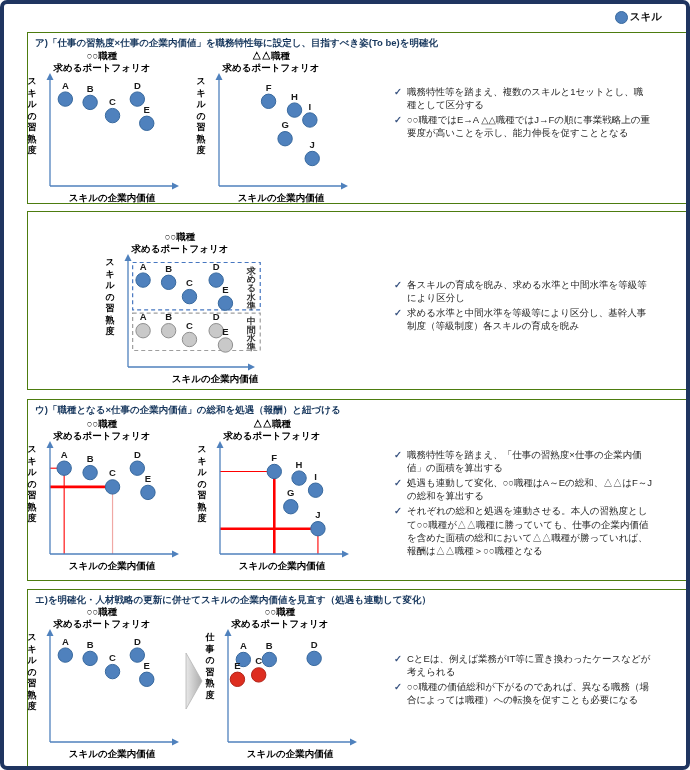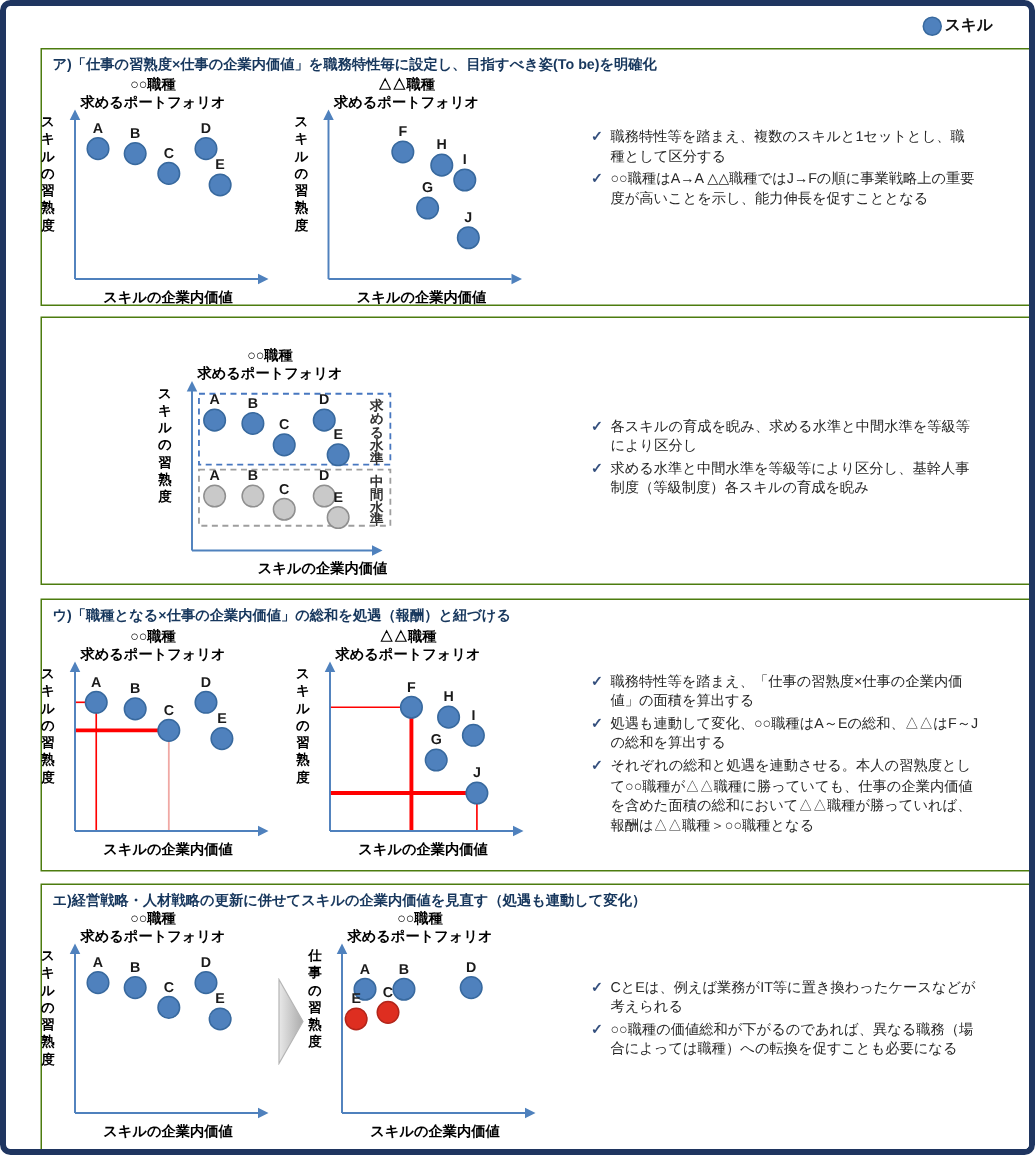--- a/index.html
+++ b/index.html
@@ -100,21 +100,21 @@
           <text x="123.22" y="100" font-size="9.5" font-weight="bold" text-anchor="middle" fill="#1a1a1a" font-family="&quot;Liberation Sans&quot;,sans-serif">J</text>
         </svg>
       </div>
     <ul class="bullets">
         <li>
           <span class="check">✓</span>
           <span>職務特性等を踏まえ、複数のスキルと1セットとし、職種として区分する</span>
         </li>
         <li>
           <span class="check">✓</span>
-          <span>○○職種はA→A △△職種ではJ→Fの順に事業戦略上の重要度が高いことを示し、能力伸長を促すこととなる</span>
+          <span>○○職種ではE→A △△職種ではJ→Fの順に事業戦略上の重要度が高いことを示し、能力伸長を促すこととなる</span>
         </li>
       </ul>
   </div>
 
   <div class="panel p1">
     <div class="charts">
         <svg width="240" height="158" viewBox="0 0 240 158" style="left: 70px; top: 17px;">
           <rect x="34.64" y="33.5" width="127.6" height="47.3" fill="none" stroke="#4777C0" stroke-width="1.2" stroke-dasharray="4 3"></rect>
           <text x="153.24" y="44.5" font-size="9" font-weight="600" text-anchor="middle" fill="#333" font-family="&quot;Liberation Sans&quot;,sans-serif">求</text>
           <text x="153.24" y="53.325" font-size="9" font-weight="600" text-anchor="middle" fill="#333" font-family="&quot;Liberation Sans&quot;,sans-serif">め</text>
@@ -248,21 +248,21 @@
           <span>処遇も連動して変化、○○職種はA～Eの総和、△△はF～Jの総和を算出する</span>
         </li>
         <li>
           <span class="check">✓</span>
           <span>それぞれの総和と処遇を連動させる。本人の習熟度として○○職種が△△職種に勝っていても、仕事の企業内価値を含めた面積の総和において△△職種が勝っていれば、報酬は△△職種＞○○職種となる</span>
         </li>
       </ul>
   </div>
 
   <div class="panel p3">
-    <div class="panel-header">エ)経営戦略・人材戦略の更新に併せてスキルの企業内価値を見直す（処遇も連動して変化）</div>
+    <div class="panel-header">エ)を明確化・人材戦略の更新に併せてスキルの企業内価値を見直す（処遇も連動して変化）</div>
     <div class="charts">
         <svg width="180" height="158" viewBox="0 0 180 158" style="left: -8px; top: 14px;">
           <line x1="30" y1="27" x2="30" y2="138" stroke="#4F81BD" stroke-width="1.3"></line>
           <line x1="30" y1="138" x2="152" y2="138" stroke="#4F81BD" stroke-width="1.3"></line>
           <polygon points="26.5,32 33.5,32 30,25" fill="#4F81BD"></polygon>
           <polygon points="152,134.5 152,141.5 159,138" fill="#4F81BD"></polygon>
           <text x="82" y="11" font-size="9.5" font-weight="600" text-anchor="middle" fill="#000" font-family="&quot;Liberation Sans&quot;,sans-serif">○○職種</text>
           <text x="82" y="23" font-size="9.5" font-weight="600" text-anchor="middle" fill="#000" font-family="&quot;Liberation Sans&quot;,sans-serif">求めるポートフォリオ</text>
           <text x="12" y="36" font-size="9" font-weight="600" text-anchor="middle" fill="#000" font-family="&quot;Liberation Sans&quot;,sans-serif">ス</text>
           <text x="12" y="47.5" font-size="9" font-weight="600" text-anchor="middle" fill="#000" font-family="&quot;Liberation Sans&quot;,sans-serif">キ</text>

